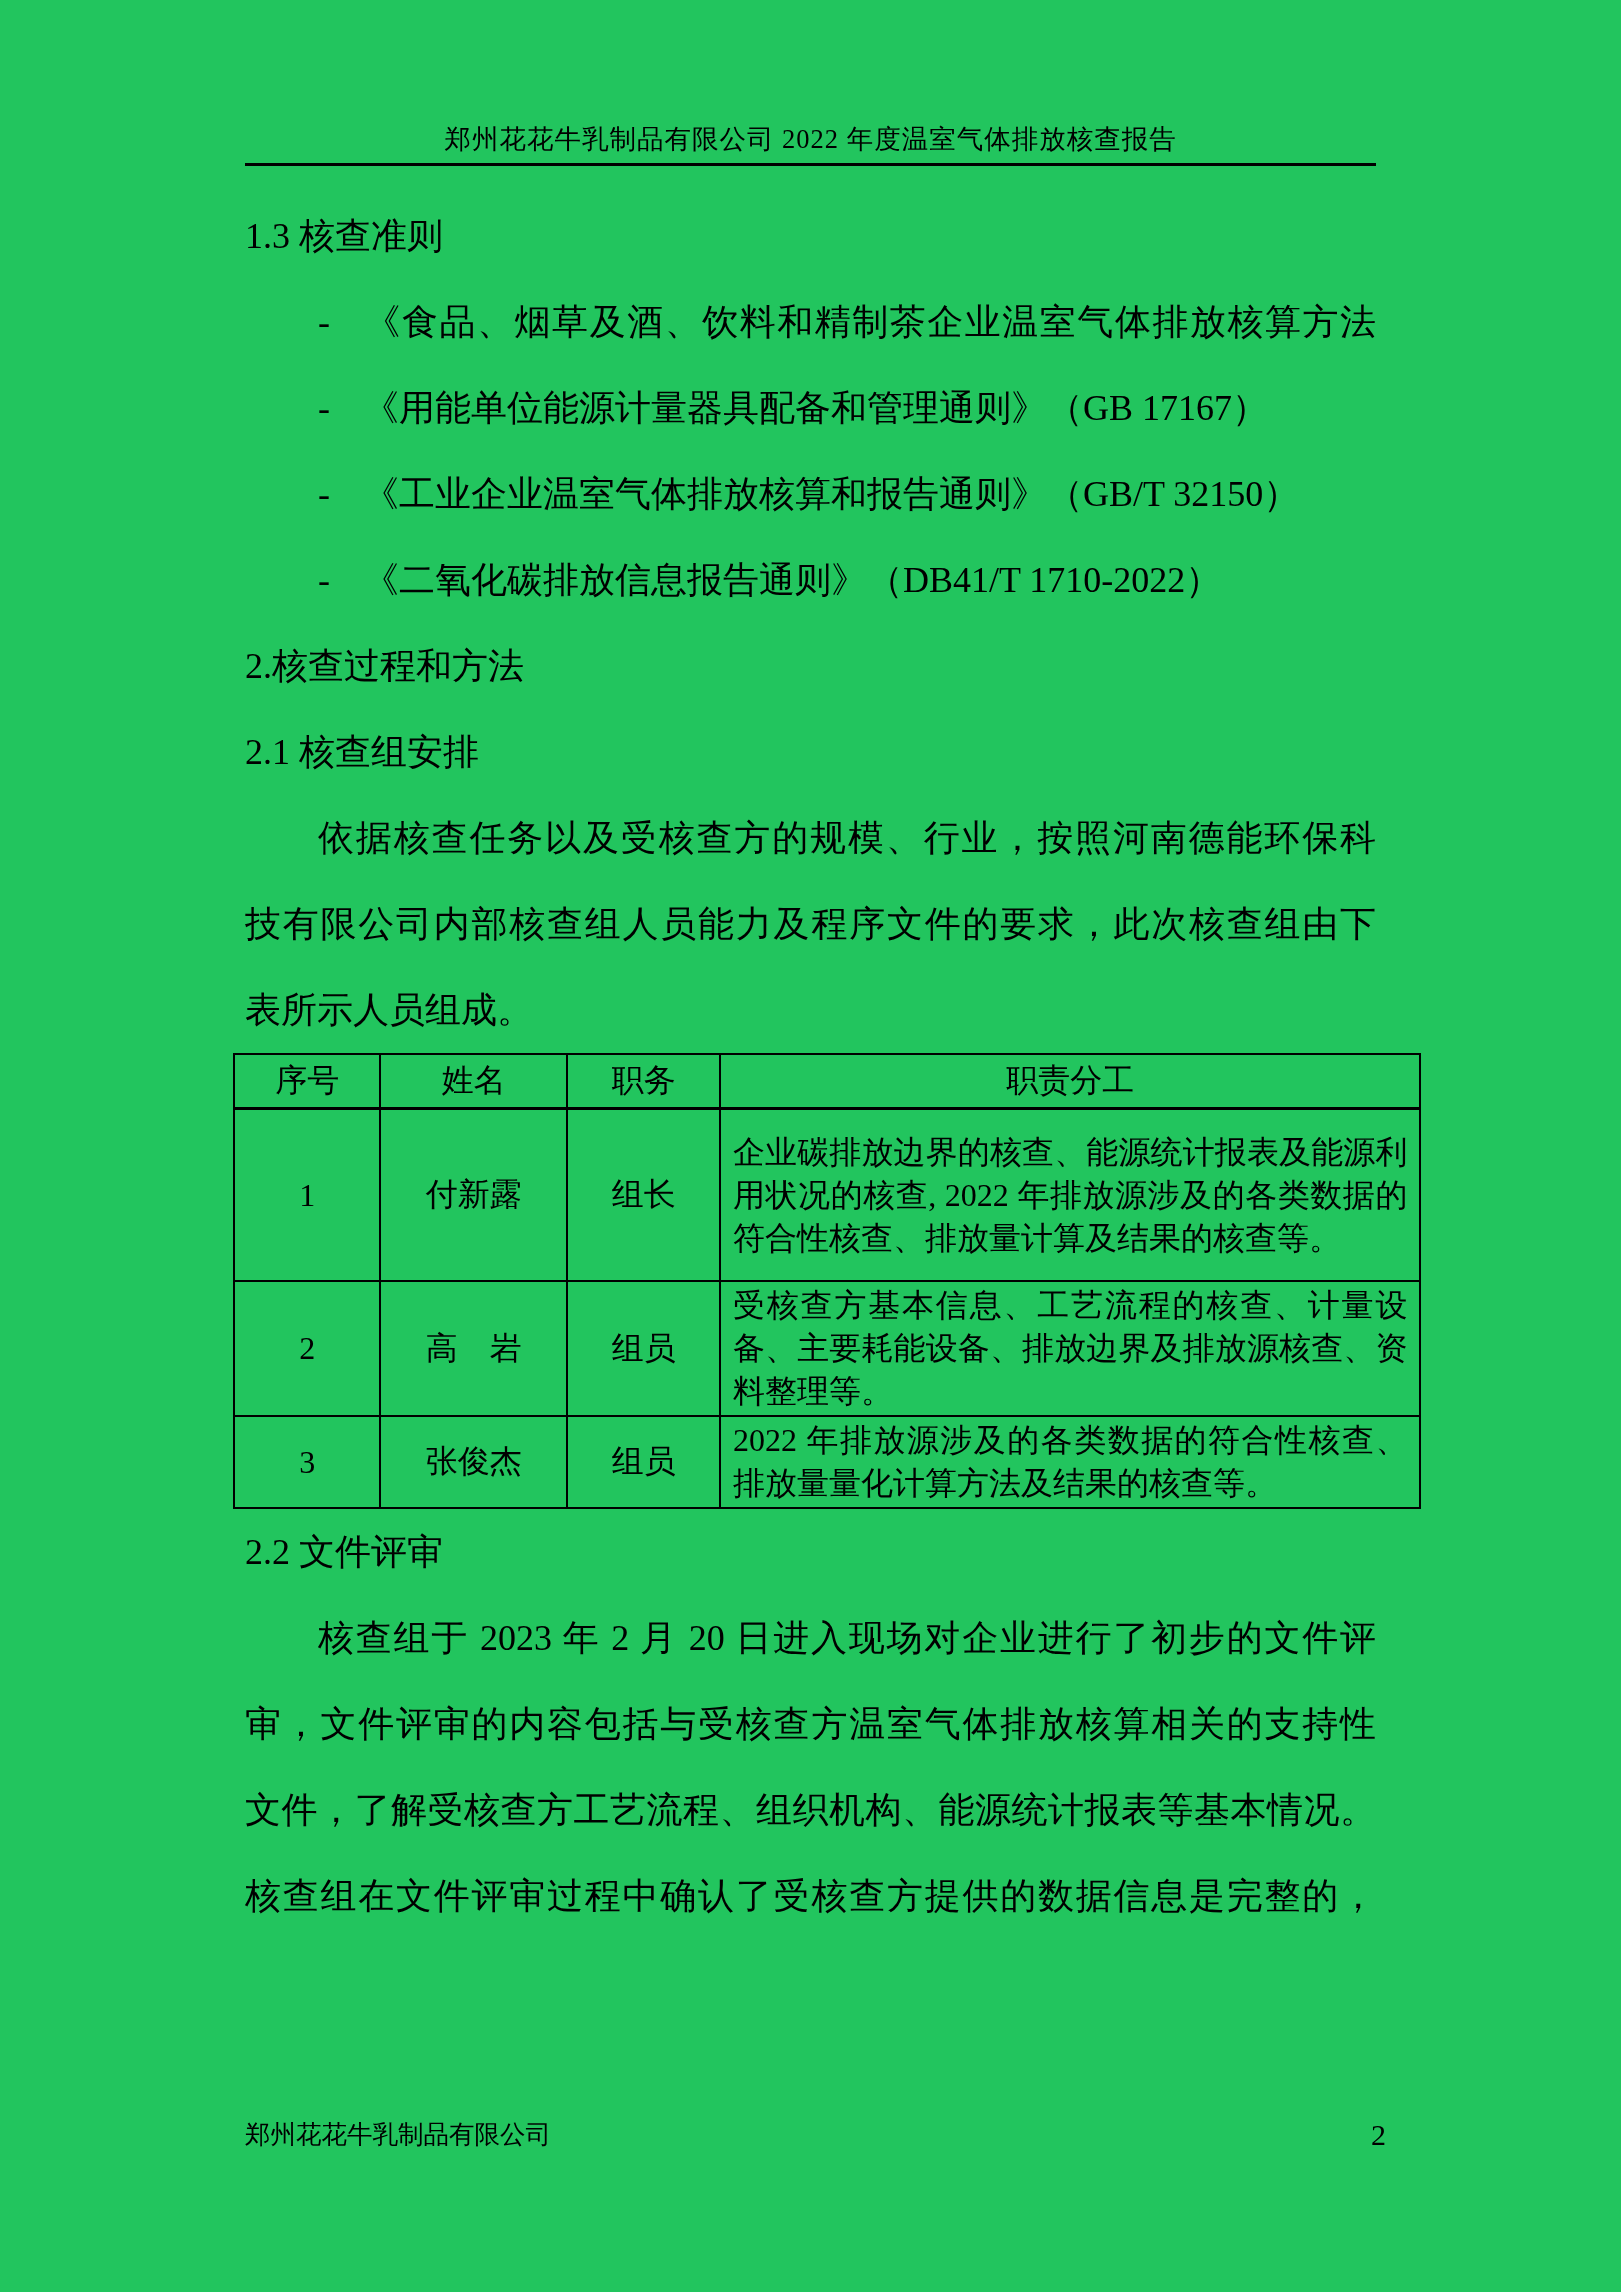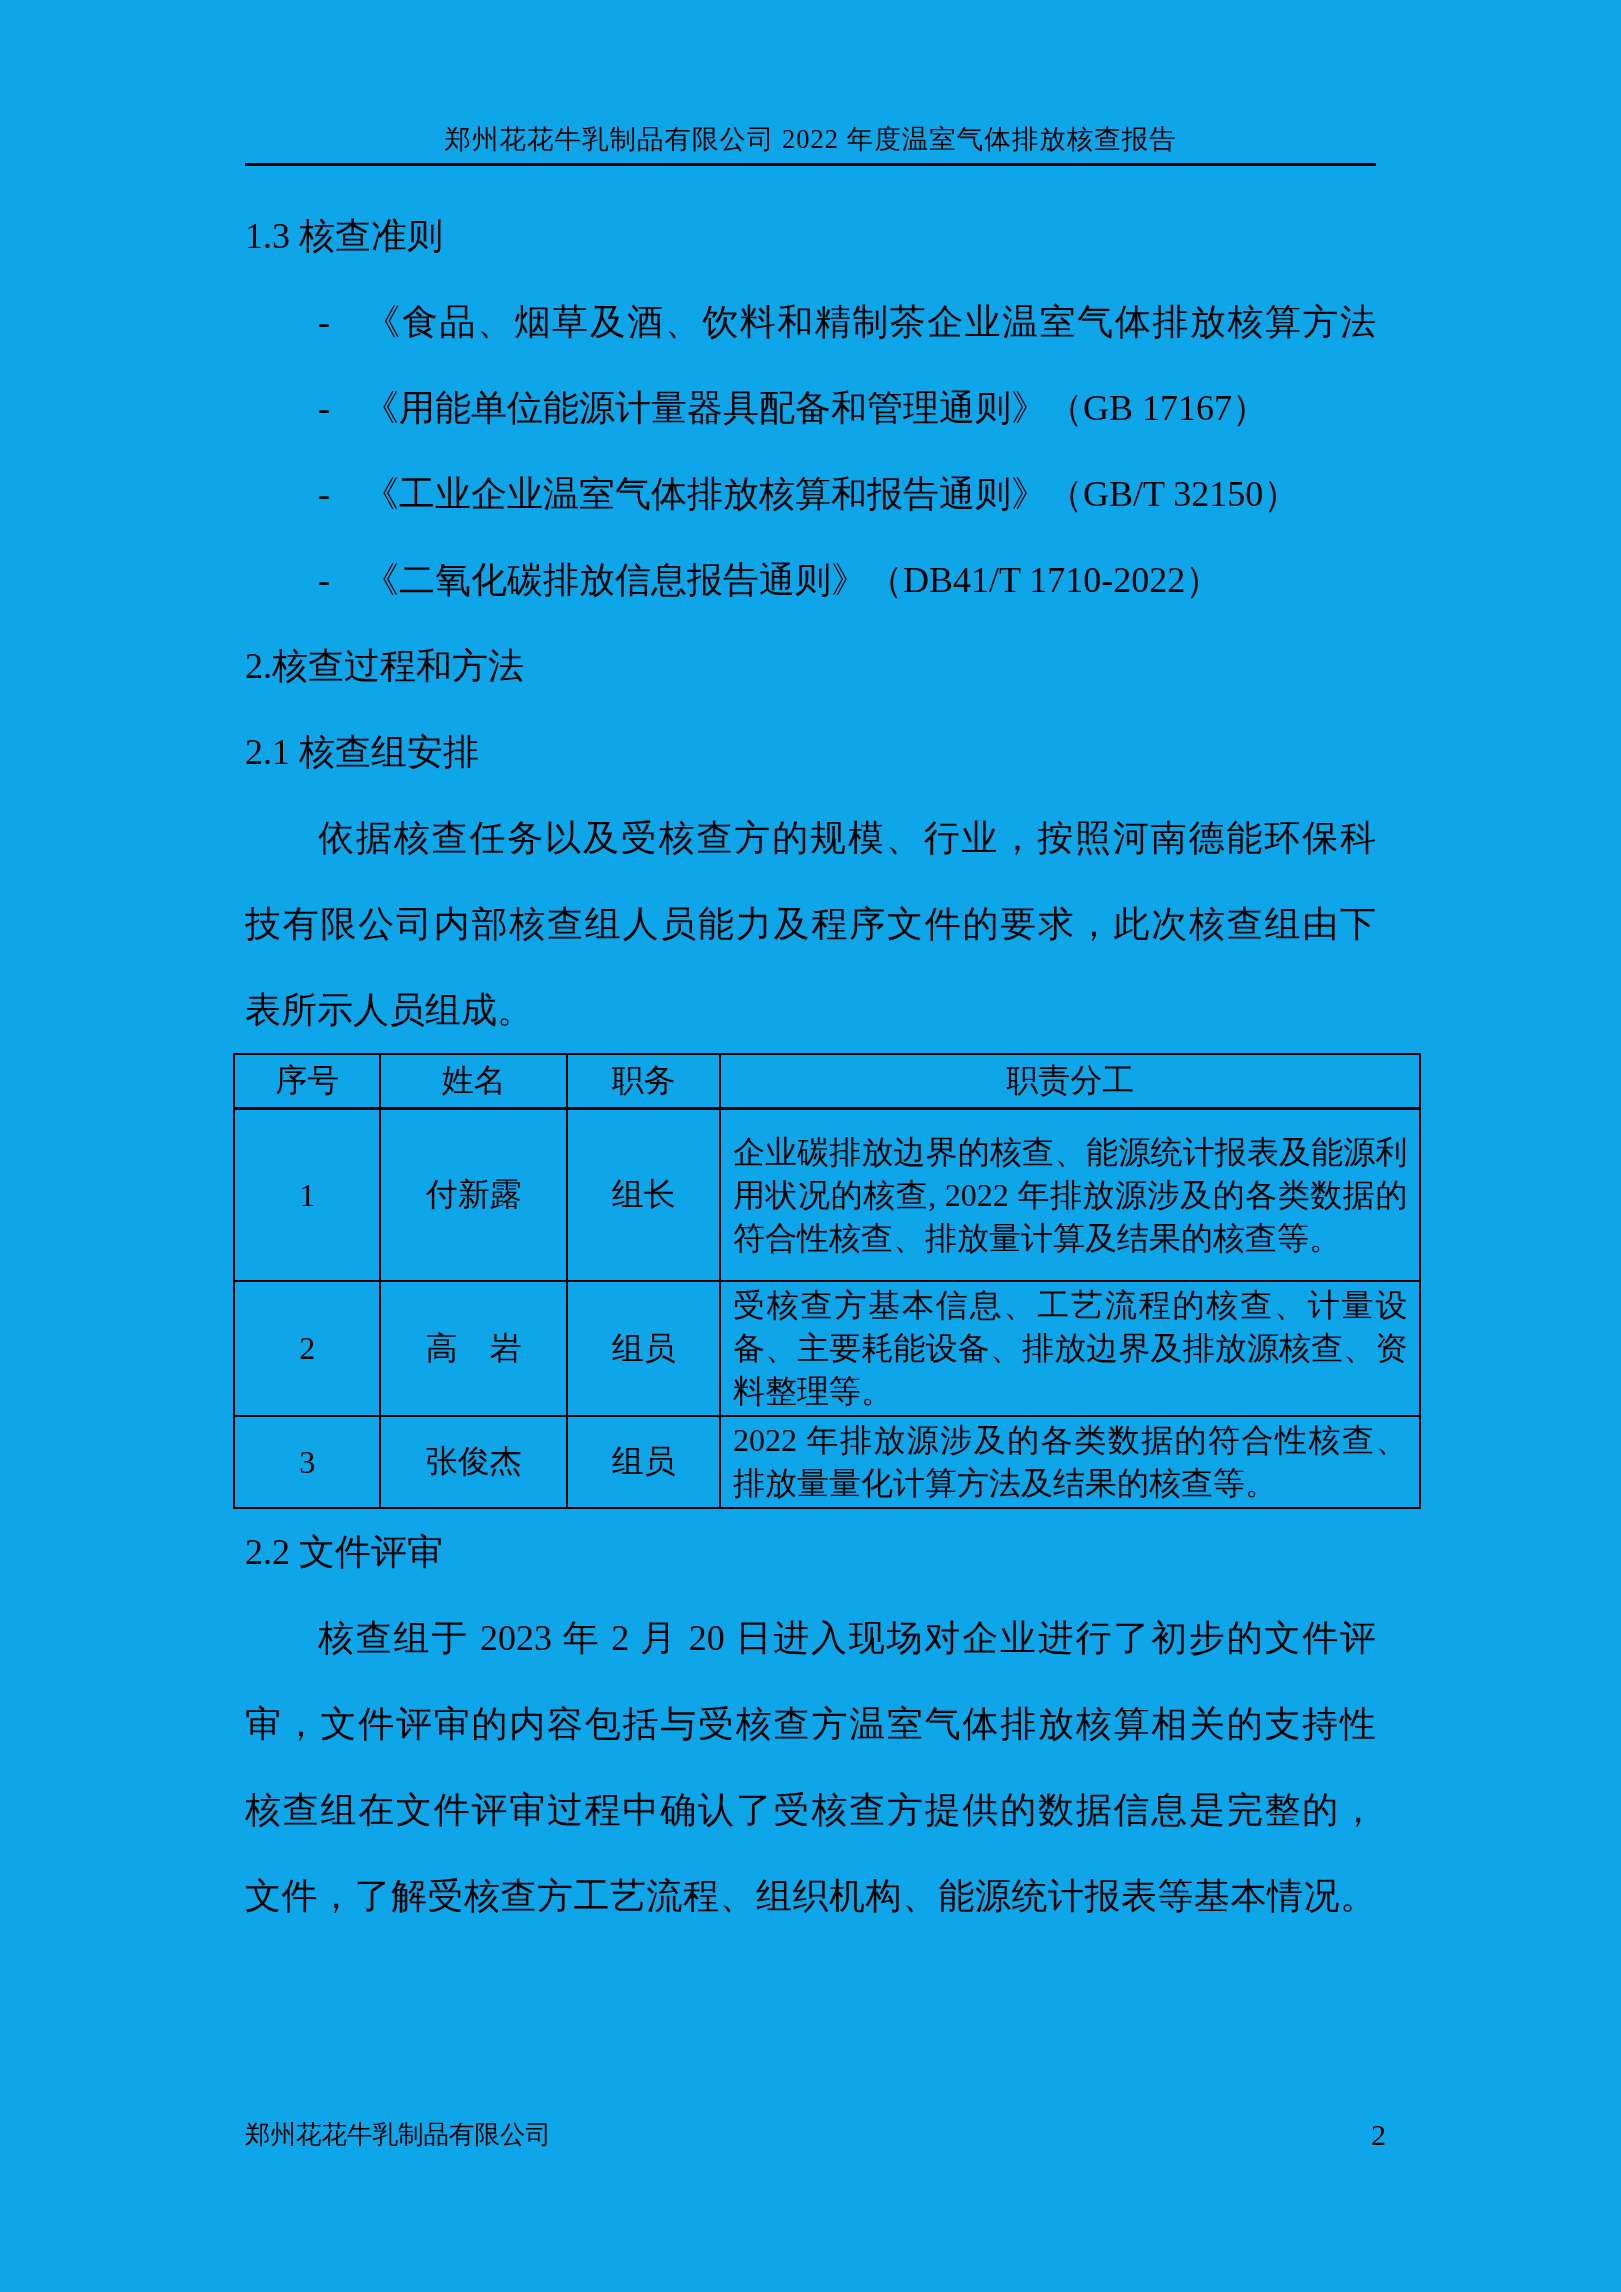--- a/index.html
+++ b/index.html
@@ -1,21 +1,21 @@
 <!DOCTYPE html>
 <html><head>
 <meta charset="utf-8">
 <style>
   html, body { margin: 0; padding: 0; background: #888; }
   .page {
     position: relative;
     width: 1621px;
     height: 2293px;
     margin: 0 auto;
-    background: #0ea5e9;
+    background: #22c55e;
     color: #000000;
     font-family: "Liberation Serif", "DejaVu Serif", serif;
     overflow: hidden;
   }
   .content {
     position: absolute;
     left: 245px;
     top: 0;
     width: 1131px;
   }
@@ -152,22 +152,22 @@
         <td class="c">组员</td>
         <td class="duty">2022 年排放源涉及的各类数据的符合性核查、排放量量化计算方法及结果的核查等。</td>
       </tr>
     </tbody>
       </table>
 
     <div class="line">2.2 文件评审</div>
 
     <div class="line just indent">核查组于 2023 年 2 月 20 日进入现场对企业进行了初步的文件评</div>
     <div class="line just">审，文件评审的内容包括与受核查方温室气体排放核算相关的支持性</div>
+    <div class="line just">文件，了解受核查方工艺流程、组织机构、能源统计报表等基本情况。</div>
     <div class="line just">核查组在文件评审过程中确认了受核查方提供的数据信息是完整的，</div>
-    <div class="line just">文件，了解受核查方工艺流程、组织机构、能源统计报表等基本情况。</div>
 
   </div>
 
   <div class="footer">
     <span class="footer-company">郑州花花牛乳制品有限公司</span>
     <span class="footer-page">2</span>
   </div>
 </div>
 
 

